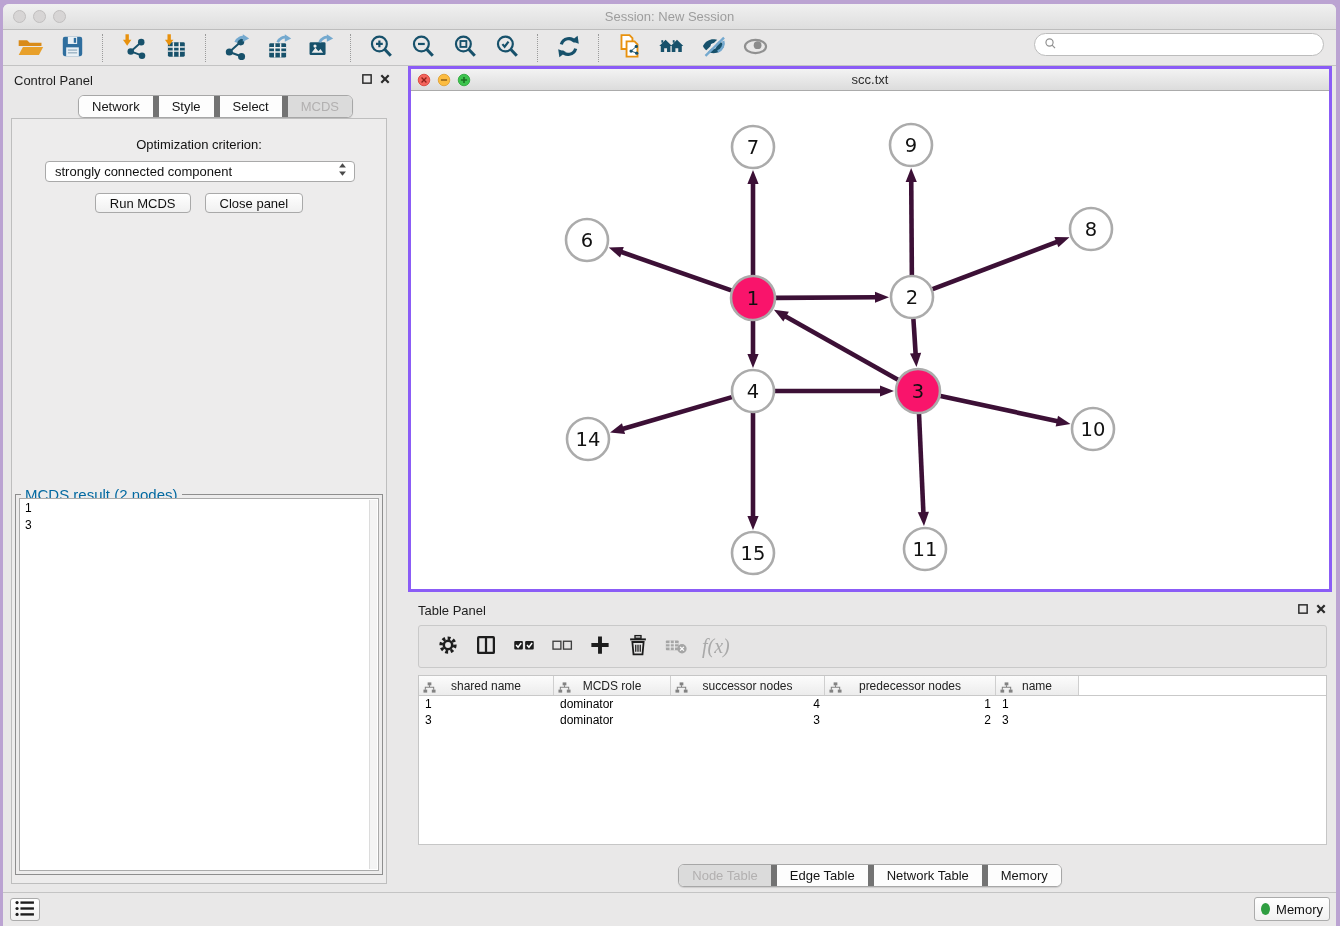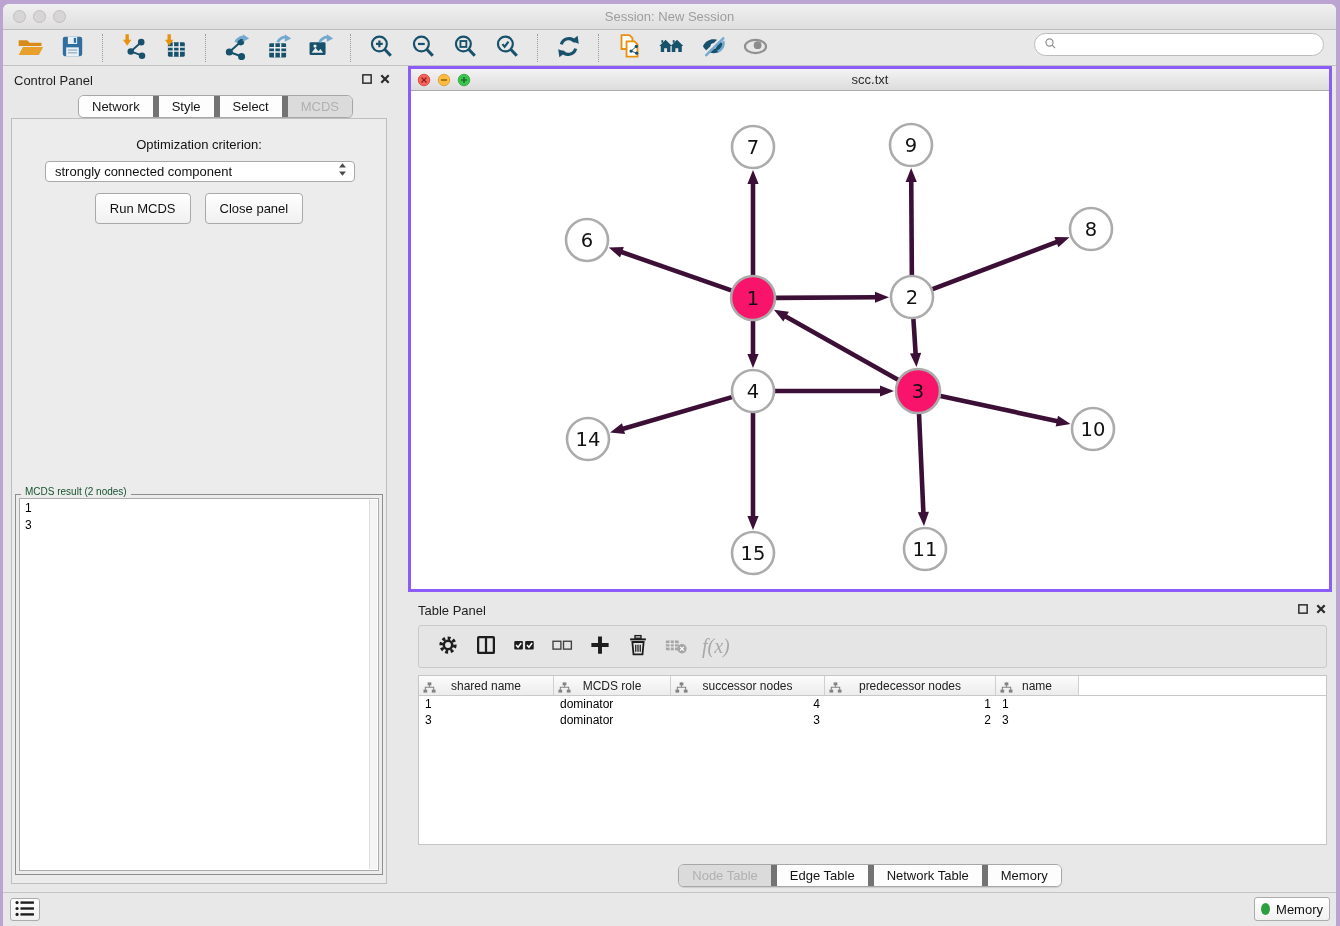--- a/index.html
+++ b/index.html
@@ -41,24 +41,24 @@
   .seg:first-child { border-left:none; }
   .seg.disabled { background:#DBDBDB; color:#B2B0B0; }
   .cp-tabs { position:absolute; left:78px; top:95px;text-align:center; }
   .cp-body { position:absolute; left:11px; top:118px; width:376px; height:766px;
     background:#EDECEC; border:1px solid #BEBEBE; }
   .opt-label { margin-top:18px; text-align:center; font-size:13px; color:#111; }
   .dropdown { position:absolute; left:33px; top:42px; width:310px; height:21px; background:#FFF;
     border:1px solid #A9A9A9; border-radius:4px; display:flex; align-items:center; padding:0 6px 0 9px; }
   .dropdown .dd-value { flex:1; font-size:13px; color:#111; white-space:nowrap; }
   .btn-row { position:absolute; left:0; right:0; top:74px; display:flex; justify-content:center; gap:14px; }
-  .push-btn { height:31px; padding:0 14px; font-size:13px; color:#111; background:linear-gradient(#FFFFFF,#F0F0F0);
+  .push-btn { height:20px; padding:0 14px; font-size:13px; color:#111; background:linear-gradient(#FFFFFF,#F0F0F0);
     border:1px solid #A9A9A9; border-radius:4px; }
   .result-group { position:absolute; left:3px; top:375px; width:368px; height:381px; border:1px solid #8E8E8E; }
-  .result-legend { position:absolute; top:-9px; left:5px; background:#EDECEC; padding:0 4px; font-size:10px; color:#14532d; }
+  .result-legend { position:absolute; top:-9px; left:5px; background:#EDECEC; padding:0 4px; font-size:15px; color:#0369a1; }
   .result-box { position:absolute; inset:3px; background:#FFF; border:1px solid #ABABAB; }
   .result-box pre { margin:0; font-family:"Liberation Sans",sans-serif; font-size:12px; line-height:17px; padding:1px 5px; color:#000; }
   .result-scroll { position:absolute; top:1px; bottom:1px; right:1px; width:8px; background:#F4F4F4; border-left:1px solid #DCDCDC; }
 
   
   .net-window { position:absolute; left:408px; top:66px; width:924px; height:526px;
     border:3px solid #8b5cf6; background:#FFF; }
   .net-titlebar { position:absolute; left:0; right:0; top:0; height:22px;
     background:linear-gradient(#F3F3F3,#DCDCDC); border-bottom:1px solid #ABABAB; }
   .net-titlebar .net-title { position:absolute; left:0; right:0; line-height:22px; text-align:center; font-size:13px; color:#2B2B2B; }

